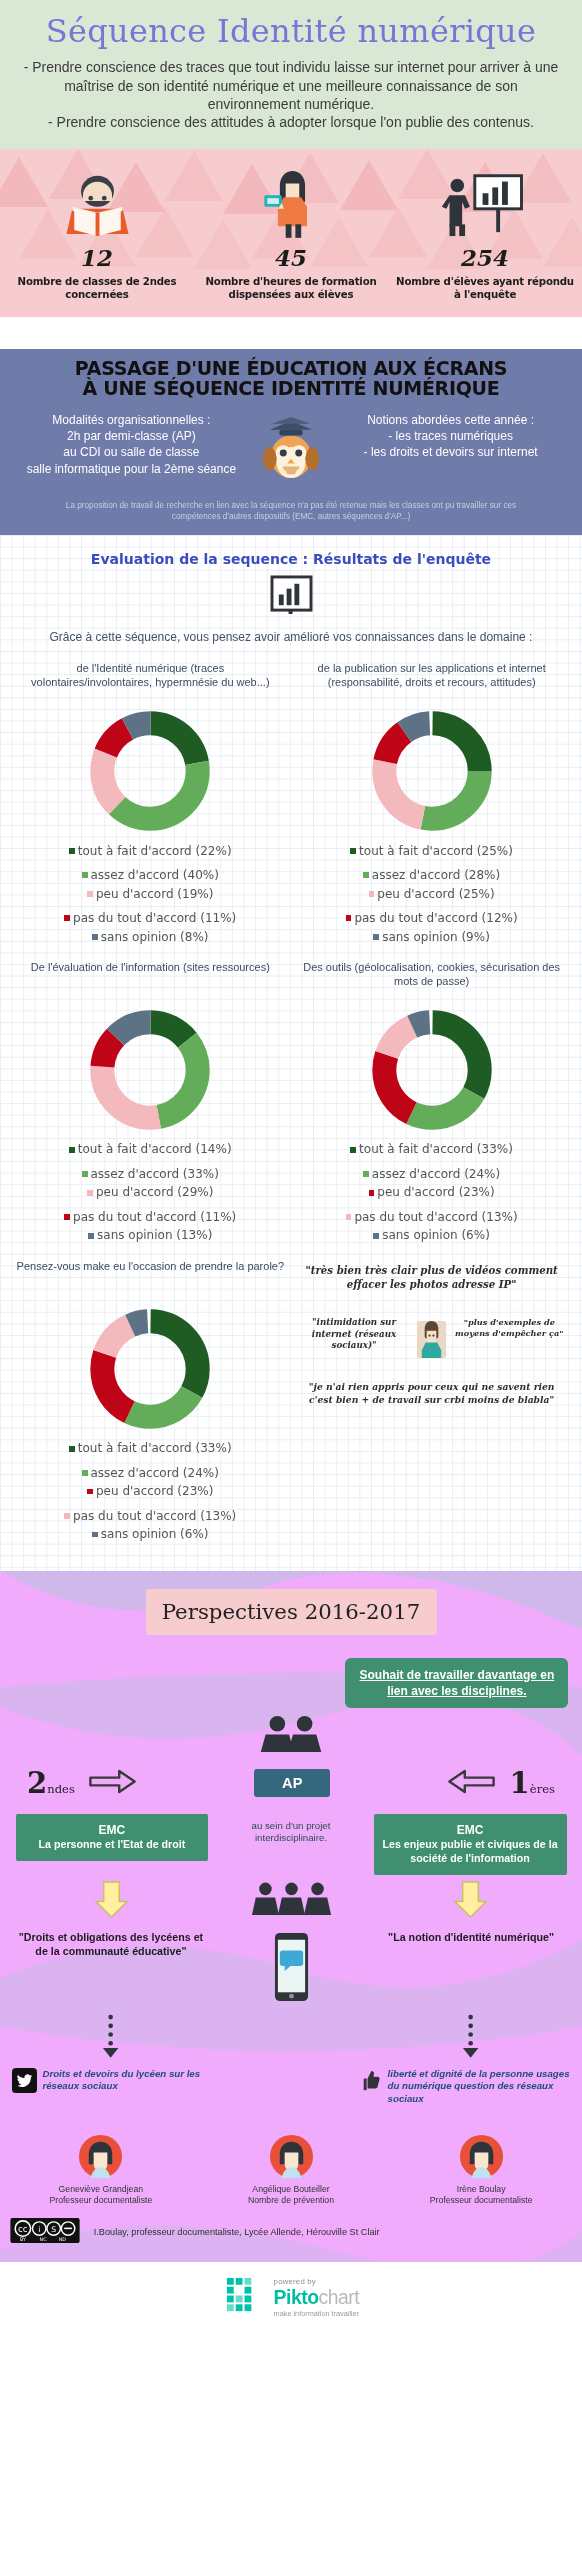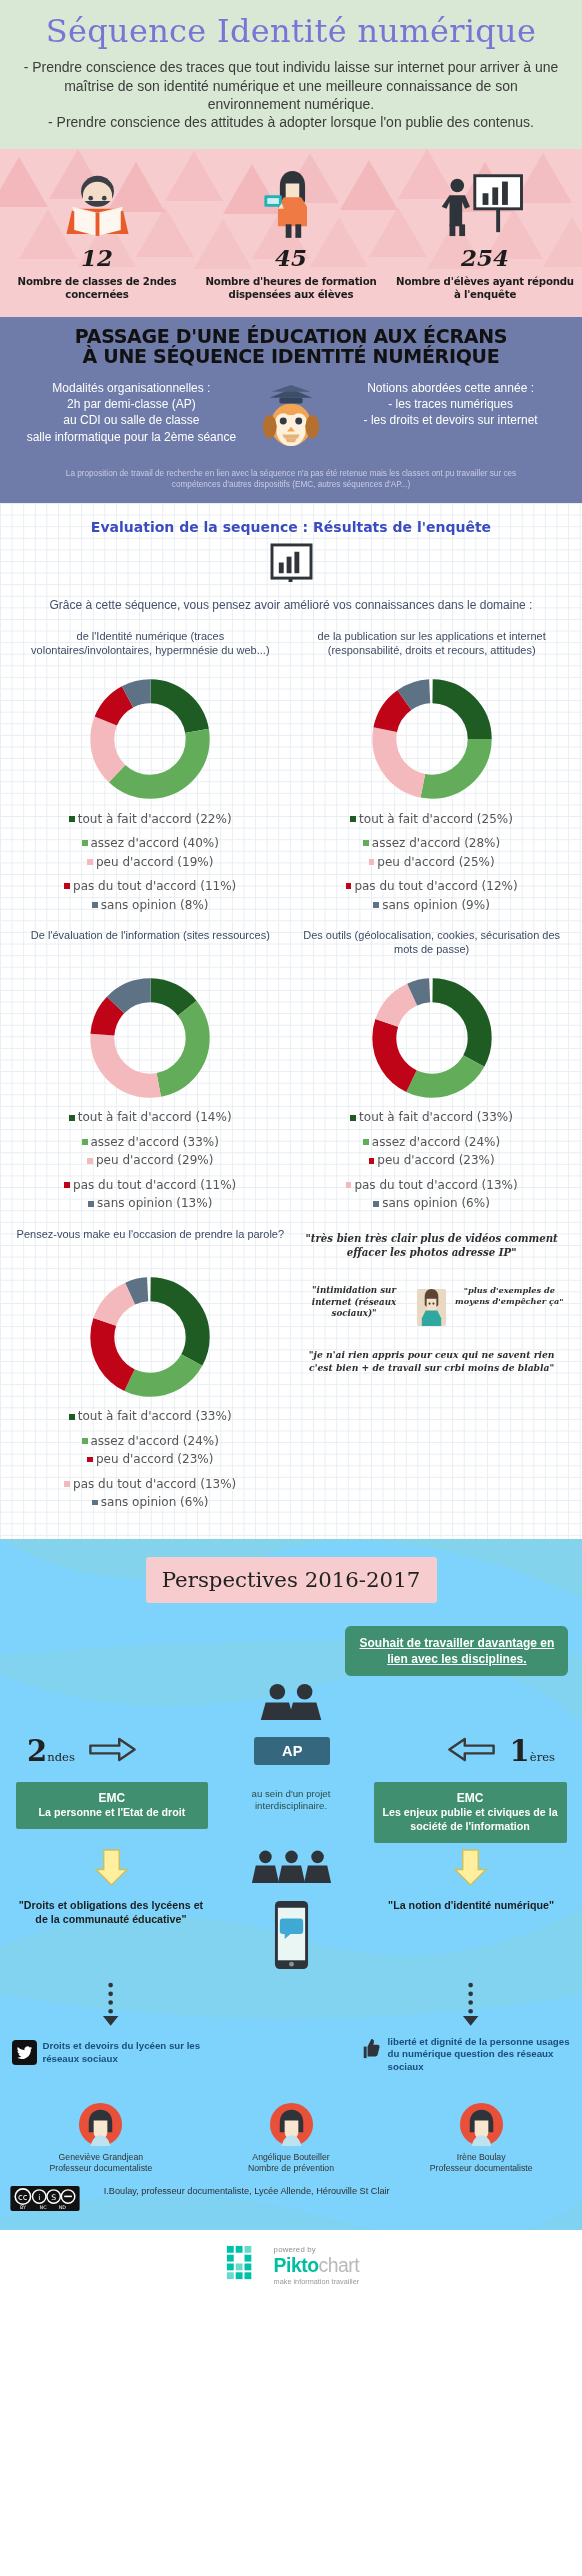--- a/index.html
+++ b/index.html
@@ -39,21 +39,21 @@
     font-family:"DejaVu Serif", serif; font-style:italic; font-weight:700;
     font-size:23px; color:#1c1c1c; margin:5.8px 0 4.9px;
   }
   .stat-label {
     font-size:10.2px; font-weight:700; color:#1c1c1c; line-height:1.25;
     font-family:"DejaVu Sans", sans-serif; letter-spacing:-0.2px;
   }
 
   
   .blue {
-    background:#6f7ba8; color:#fff; padding:9.7px 13.6px 13.6px; position:relative;
+    background:#6f7ba8; color:#fff; padding:9.7px 13.6px 13.6px; position:relative;margin-top:32px;
   }
   .blue-title {
     text-align:center; color:#111; font-weight:700; line-height:1.05;
     font-family:"DejaVu Sans", sans-serif; font-size:19px;
     letter-spacing:-0.3px; text-transform:uppercase;
   }
   .blue-cols { display:flex; margin-top:13.6px; gap:7.8px; }
   .blue-col { flex:1; font-size:12px; line-height:1.35; text-align:center; color:#fff; }
   .blue-col.left { text-align:center; }
   .owl { text-align:center; margin:3.9px 0; }
@@ -91,21 +91,21 @@
   .legend-row { display:flex; flex-wrap:wrap; justify-content:center; gap:5.8px; }
   .legend-item { display:inline-flex; align-items:center; gap:2.9px; white-space:nowrap; }
   .swatch { width:5.8px; height:5.8px; display:inline-block; flex:none; }
 
   .quote {
     font-family:"DejaVu Serif", serif; font-style:italic; font-weight:700;
     color:#2e2e2e; text-align:center; line-height:1.35;
   }
 
   
-  .persp { background:#7dd3fc; position:relative; padding:17.5px 0 9.7px; overflow:hidden; }
+  .persp { background:#f0abfc; position:relative; padding:17.5px 0 9.7px; overflow:hidden; }
   .persp-deco { position:absolute; inset:0; opacity:.55; }
   .persp-title-box {
     position:relative; z-index:2; width:291px; margin:0 auto;
     background:#f6ccce; border-radius:2.9px; padding:10.7px 7.8px; text-align:center;
   }
   .persp-title {
     font-family:"DejaVu Serif", serif; font-size:21.3px; color:#222; font-weight:400;
   }
   .bubble {
     position:relative; z-index:3; background:#3f8f70; color:#fff; border-radius:5.8px;
@@ -625,21 +625,21 @@
         <svg width="21.3" height="45" viewBox="0 0 22 46" aria-hidden="true">
           <circle cx="11" cy="4" r="2.4" fill="#2f333a"></circle>
             <circle cx="11" cy="13" r="2.4" fill="#2f333a"></circle>
           <circle cx="11" cy="22" r="2.4" fill="#2f333a"></circle>
             <circle cx="11" cy="31" r="2.4" fill="#2f333a"></circle>
           <path d="M3 36h16l-8 10z" fill="#2f333a"></path>
         </svg>
       </div>
     </div>
 
-    <div style="position:relative; z-index:3; display:flex; gap:7.8px; padding:5.8px 11.6px 0; align-items:center;">
+    <div style="position:relative; z-index:3; display:flex; gap:7.8px; padding:5.8px 11.6px 0; align-items:flex-start;font-style:italic;">
       <div style="flex:1; display:flex; gap:5.8px; align-items:flex-start;">
         <span style="flex:none">
           <svg width="25" height="25" viewBox="0 0 26 26" aria-hidden="true">
             <rect width="26" height="26" rx="4" fill="#111"></rect>
             <path d="M21 8.2a6.3 6.3 0 0 1-1.9.6 3.3 3.3 0 0 0 1.5-1.9 6.6 6.6 0 0 1-2.1.8 3.3 3.3 0 0 0-5.6 3 9.4 9.4 0 0 1-6.8-3.5 3.3 3.3 0 0 0 1 4.4 3.3 3.3 0 0 1-1.5-.4 3.3 3.3 0 0 0 2.6 3.3 3.3 3.3 0 0 1-1.5.1 3.3 3.3 0 0 0 3.1 2.3A6.7 6.7 0 0 1 5 18.3a9.4 9.4 0 0 0 5.1 1.5c6.1 0 9.5-5.1 9.5-9.5v-.4A6.8 6.8 0 0 0 21 8.2z" fill="#fff"></path>
           </svg>
         </span>
         <span class="finalline" style="flex:1; text-align:left;">Droits et devoirs du lycéen sur les réseaux sociaux</span>
       </div>
       <div style="flex:none; width:116px;"></div>
@@ -686,21 +686,21 @@
             <path d="M12 22c0-8 5-13 12-13s12 5 12 13v10H12z" fill="#2f333a"></path>
             <path d="M17 20h14v12a7 7 0 0 1-14 0z" fill="#f8e6cf"></path>
             <path d="M14 46c1.5-8 6-11 10-11s8.5 3 10 11z" fill="#bfe3ee"></path>
           </svg>
         </div>
         <div class="person-name">Irène Boulay</div>
         <div class="person-name">Professeur documentaliste</div>
       </div>
     </div>
 
-    <div style="position:relative; z-index:3; display:flex; gap:24px; padding:11.6px 9.7px 5.8px;">
+    <div style="position:relative; z-index:3; display:flex; align-items:center; gap:14px; padding:11.6px 9.7px 5.8px;">
       <span style="flex:none">
         <svg width="70" height="25" viewBox="0 0 72 26" aria-hidden="true">
           <rect width="72" height="26" rx="2" fill="#111"></rect>
           <circle cx="13" cy="11" r="8" fill="none" stroke="#fff" stroke-width="1.6"></circle>
           <text x="13" y="15" font-size="9" fill="#fff" text-anchor="middle" font-family="DejaVu Sans">cc</text>
           <circle cx="30" cy="11" r="7" fill="none" stroke="#fff" stroke-width="1.5"></circle>
           <text x="30" y="14.5" font-size="8" fill="#fff" text-anchor="middle" font-family="DejaVu Sans">i</text>
           <circle cx="45" cy="11" r="7" fill="none" stroke="#fff" stroke-width="1.5"></circle>
           <text x="45" y="14.5" font-size="8" fill="#fff" text-anchor="middle" font-family="DejaVu Sans">S</text>
           <circle cx="60" cy="11" r="7" fill="none" stroke="#fff" stroke-width="1.5"></circle>

